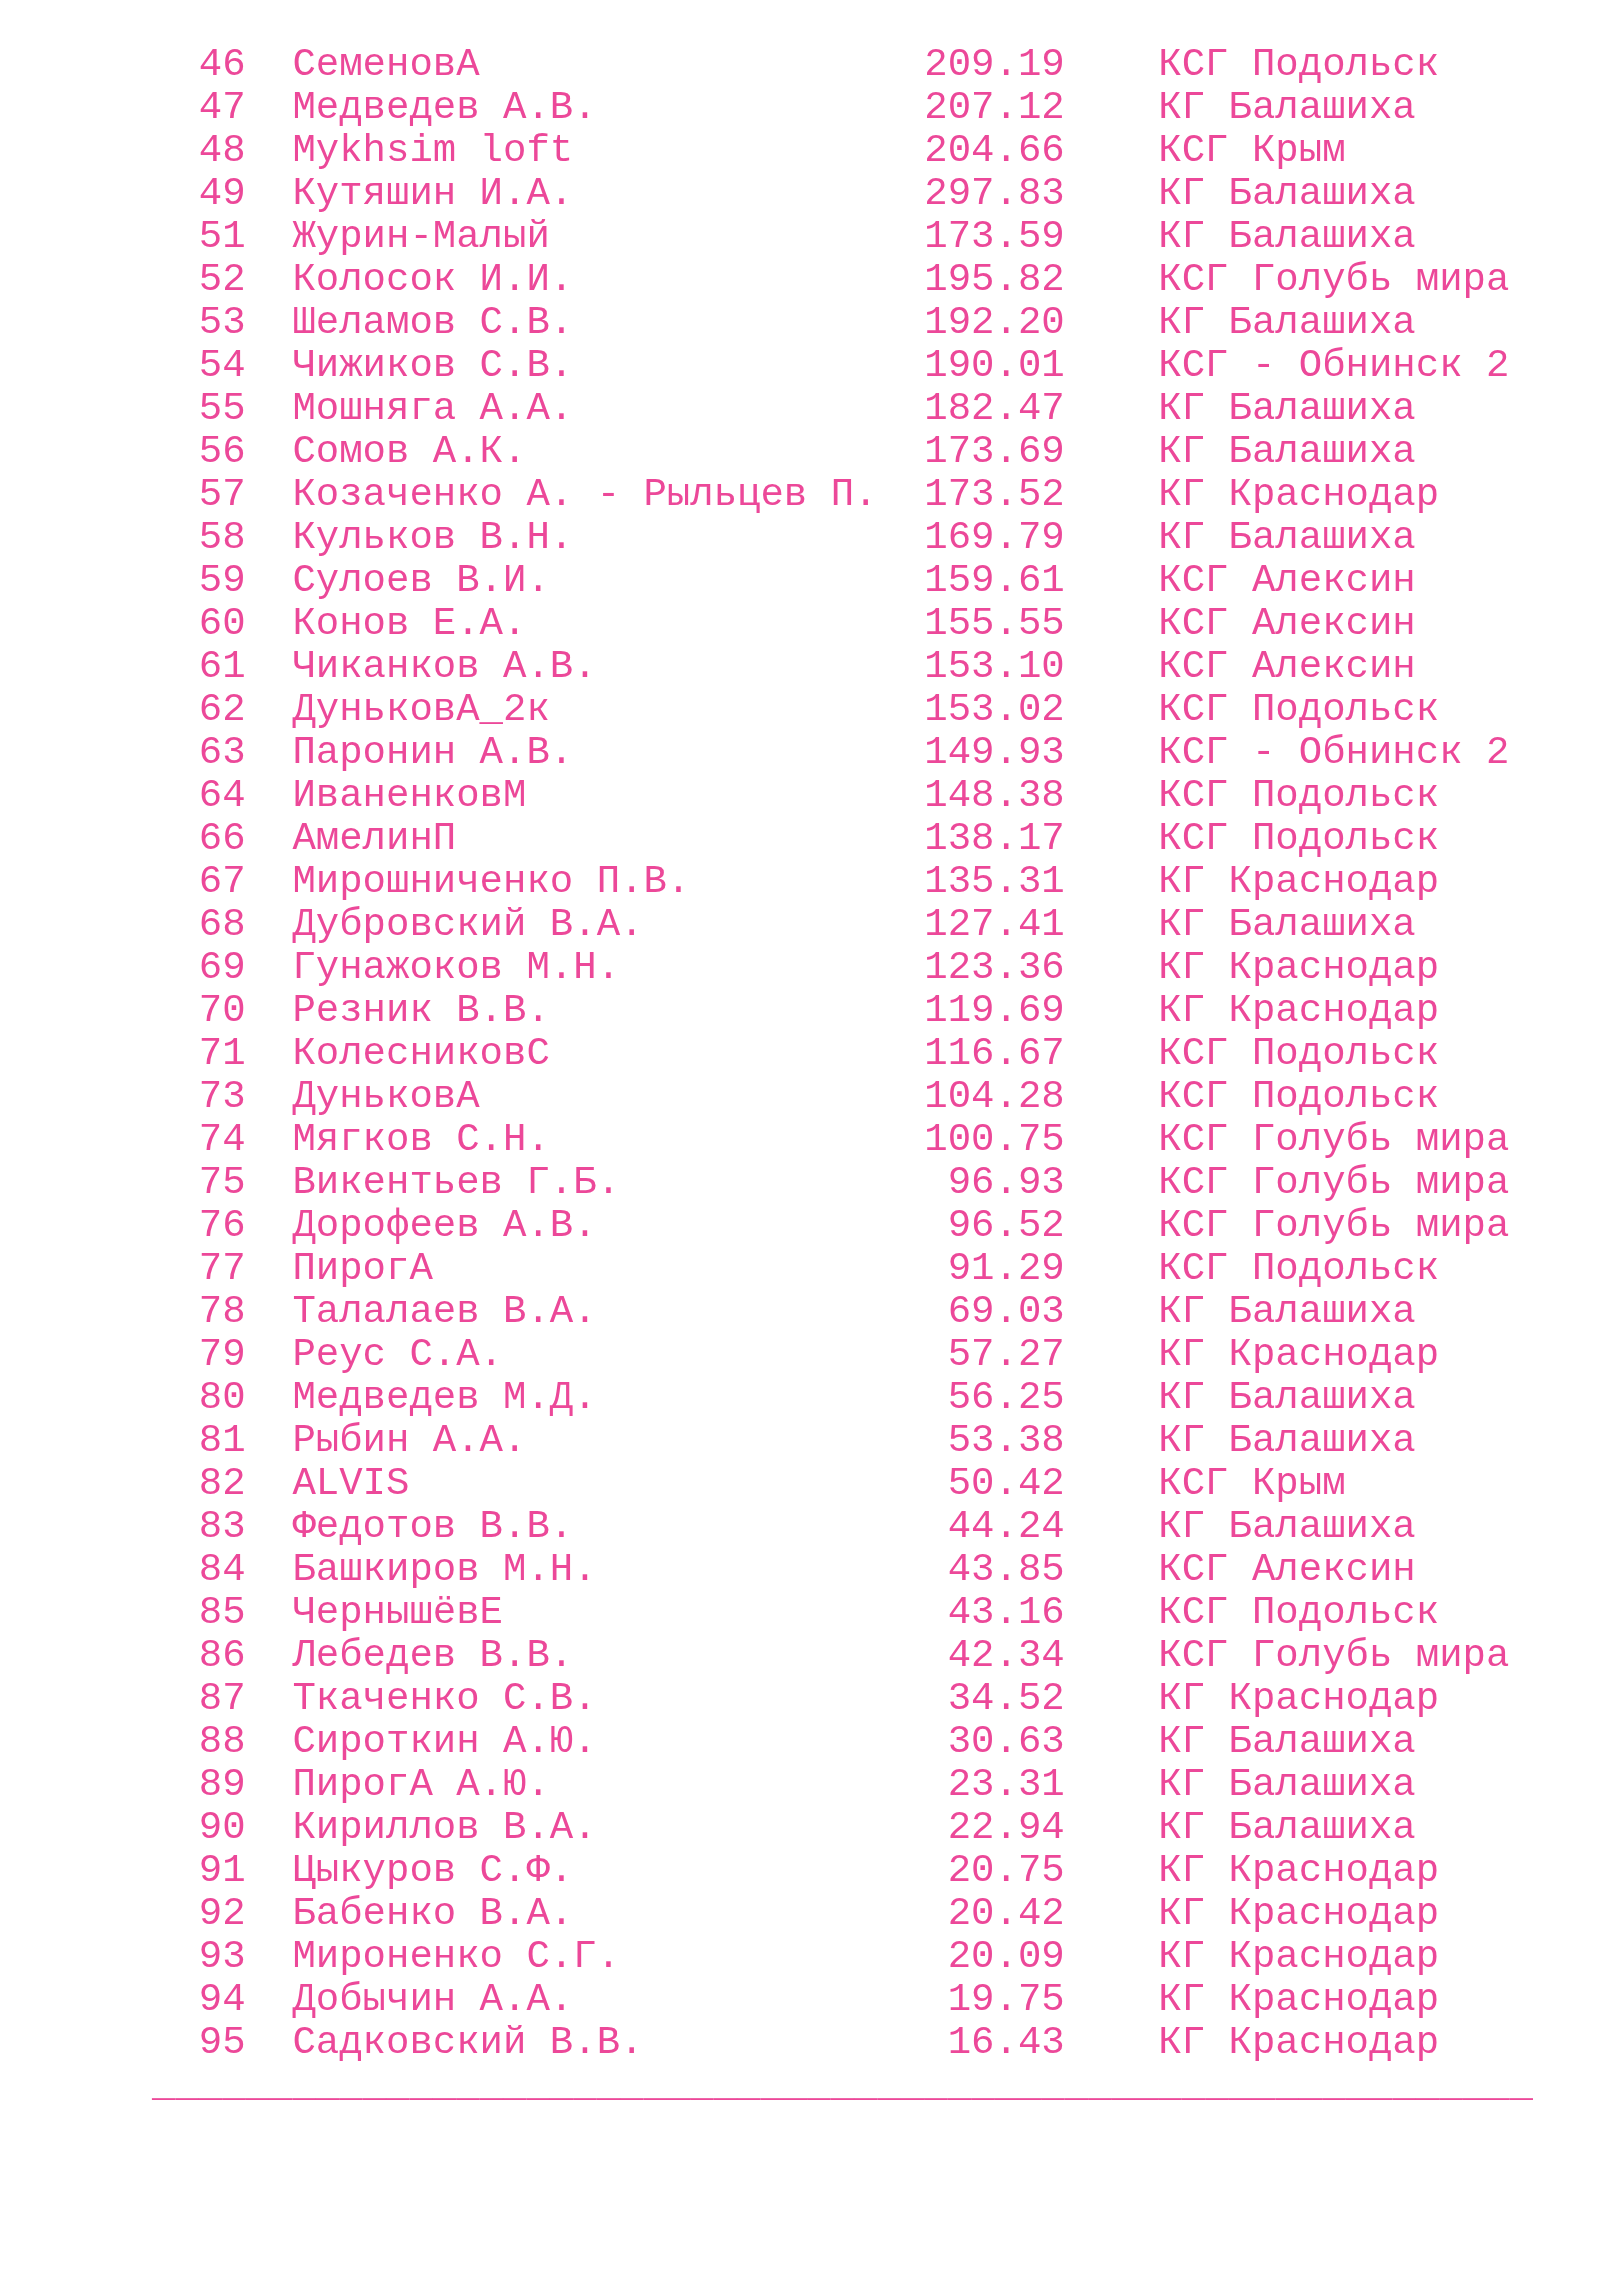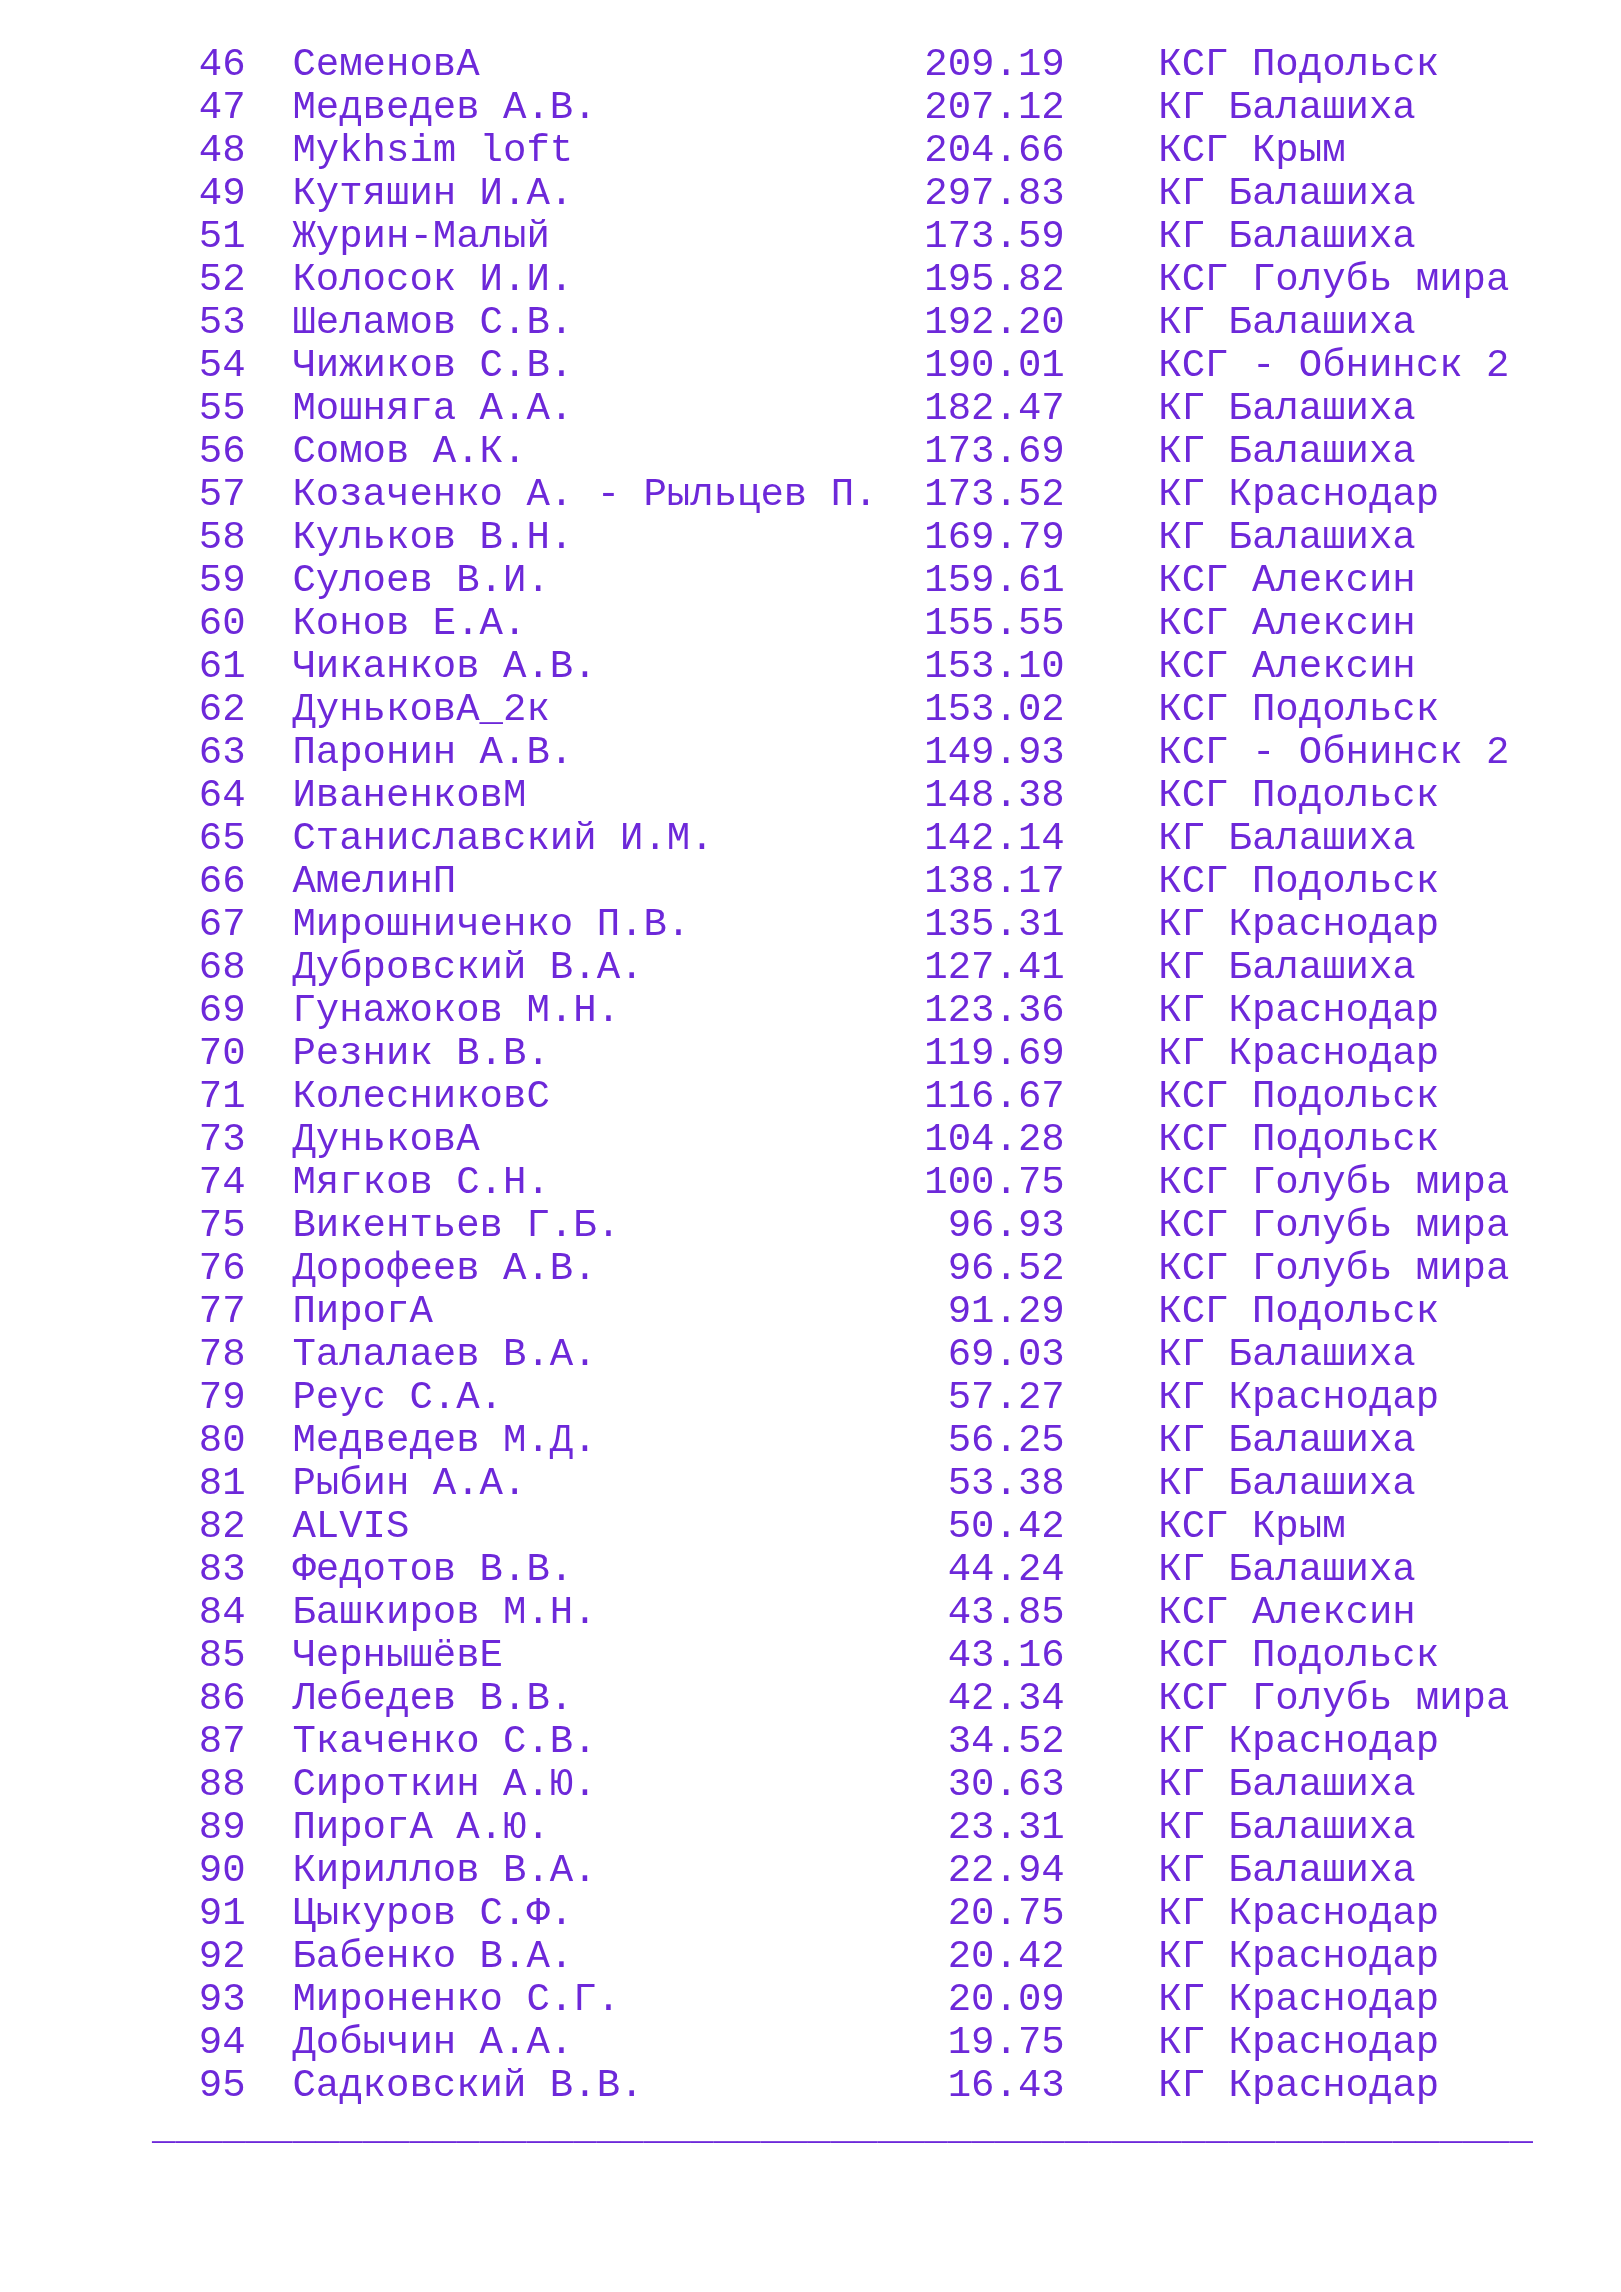--- a/index.html
+++ b/index.html
@@ -6,21 +6,21 @@
     margin: 0;
     padding: 0;
     background: #ffffff;
   }
   .page {
     position: relative;
     width: 1602px;
     height: 2293px;
     box-sizing: border-box;
     background: #ffffff;
-    color: #6d28d9;
+    color: #ec4899;
     font-family: "Liberation Mono", "DejaVu Sans Mono", monospace;
     font-size: 39px;
     line-height: 43px;
     padding: 44px 0 0 152px;
     overflow: hidden;
   }
   .row {
     white-space: pre;
     padding-left: 2ch;
     height: 43px;
@@ -89,21 +89,20 @@
       <div class="row"><span class="cell rank">60</span><span class="cell name">Конов Е.А.</span><span class="cell score">155.55</span><span class="cell club">КСГ Алексин</span></div>
 
       <div class="row"><span class="cell rank">61</span><span class="cell name">Чиканков А.В.</span><span class="cell score">153.10</span><span class="cell club">КСГ Алексин</span></div>
 
       <div class="row"><span class="cell rank">62</span><span class="cell name">ДуньковА_2к</span><span class="cell score">153.02</span><span class="cell club">КСГ Подольск</span></div>
 
       <div class="row"><span class="cell rank">63</span><span class="cell name">Паронин А.В.</span><span class="cell score">149.93</span><span class="cell club">КСГ - Обнинск 2</span></div>
 
       <div class="row"><span class="cell rank">64</span><span class="cell name">ИваненковМ</span><span class="cell score">148.38</span><span class="cell club">КСГ Подольск</span></div>
 
-      <div class="row"><span class="cell rank">65</span><span class="cell name">Станиславский И.М.</span><span class="cell score">142.14</span><span class="cell club">КГ Балашиха</span></div>
 
       <div class="row"><span class="cell rank">66</span><span class="cell name">АмелинП</span><span class="cell score">138.17</span><span class="cell club">КСГ Подольск</span></div>
 
       <div class="row"><span class="cell rank">67</span><span class="cell name">Мирошниченко П.В.</span><span class="cell score">135.31</span><span class="cell club">КГ Краснодар</span></div>
 
       <div class="row"><span class="cell rank">68</span><span class="cell name">Дубровский В.А.</span><span class="cell score">127.41</span><span class="cell club">КГ Балашиха</span></div>
 
       <div class="row"><span class="cell rank">69</span><span class="cell name">Гунажоков М.Н.</span><span class="cell score">123.36</span><span class="cell club">КГ Краснодар</span></div>
 
       <div class="row"><span class="cell rank">70</span><span class="cell name">Резник В.В.</span><span class="cell score">119.69</span><span class="cell club">КГ Краснодар</span></div>

